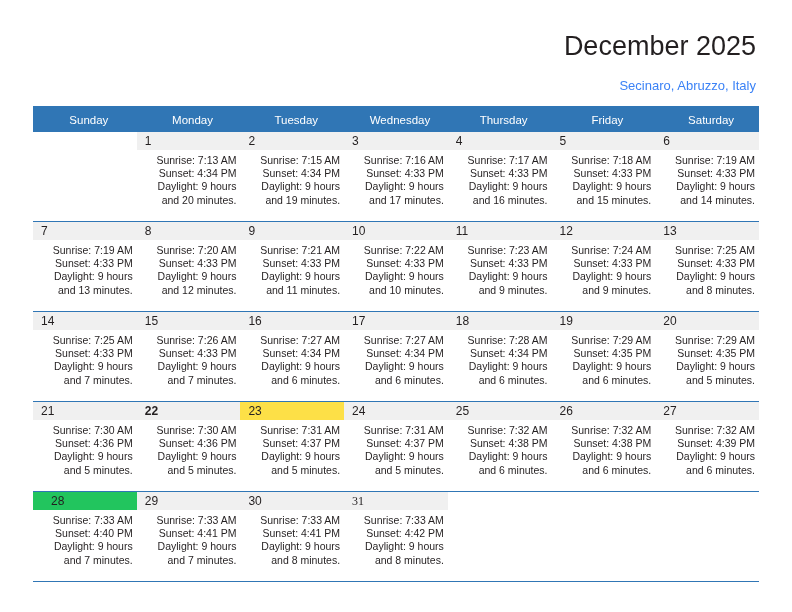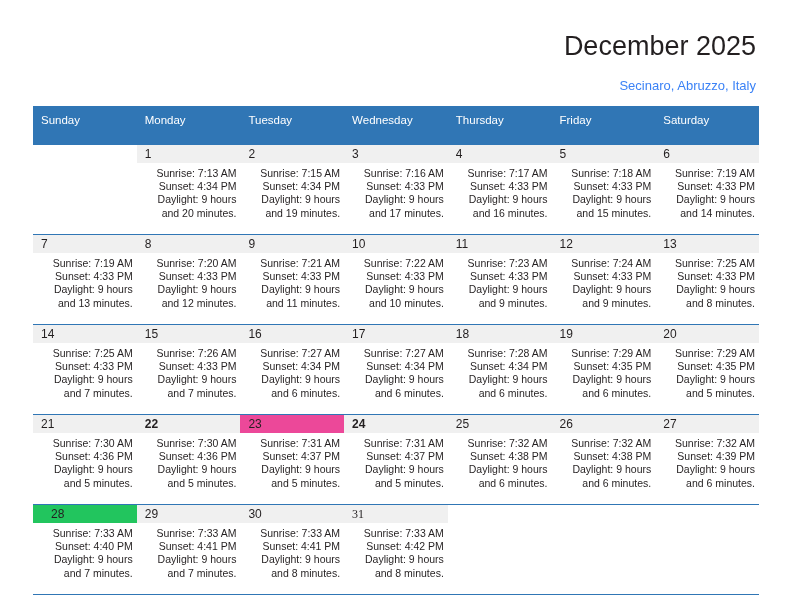--- a/index.html
+++ b/index.html
@@ -90,22 +90,22 @@
     top: 106px;
     width: 726px;
     border-collapse: collapse;
     table-layout: fixed;
   }
   .cal th {
     background: #3076b5;
     color: #ffffff;
     font-size: 11.5px;
     font-weight: normal;
-    text-align: left;
-    padding: 5px 0 17px 8px;
+    text-align: center;
+    padding: 5px 0 4px 8px;
     height: 17px;
     border: none;
   }
   .cal td {
     vertical-align: top;
     padding: 0;
     width: 103.7px;
     height: 89px;
     border: none;
   }
@@ -420,32 +420,32 @@
               <div class="info">
                 <div>Sunrise: 7:30 AM</div>
                 <div>Sunset: 4:36 PM</div>
                 <div>Daylight: 9 hours</div>
                 <div>and 5 minutes.</div>
               </div>
             </div>
           </td>
           <td>
             <div class="cell filled">
-              <div class="daynum-bar" style="background: #ec4899;">23</div>
+              <div class="daynum-bar" style="background: #fde047;">23</div>
               <div class="info">
                 <div>Sunrise: 7:31 AM</div>
                 <div>Sunset: 4:37 PM</div>
                 <div>Daylight: 9 hours</div>
                 <div>and 5 minutes.</div>
               </div>
             </div>
           </td>
           <td>
             <div class="cell filled">
-              <div class="daynum-bar" style="background: rgb(240, 240, 240); font-weight: bold;">24</div>
+              <div class="daynum-bar" style="background: rgb(240, 240, 240);">24</div>
               <div class="info">
                 <div>Sunrise: 7:31 AM</div>
                 <div>Sunset: 4:37 PM</div>
                 <div>Daylight: 9 hours</div>
                 <div>and 5 minutes.</div>
               </div>
             </div>
           </td>
           <td>
             <div class="cell filled">

